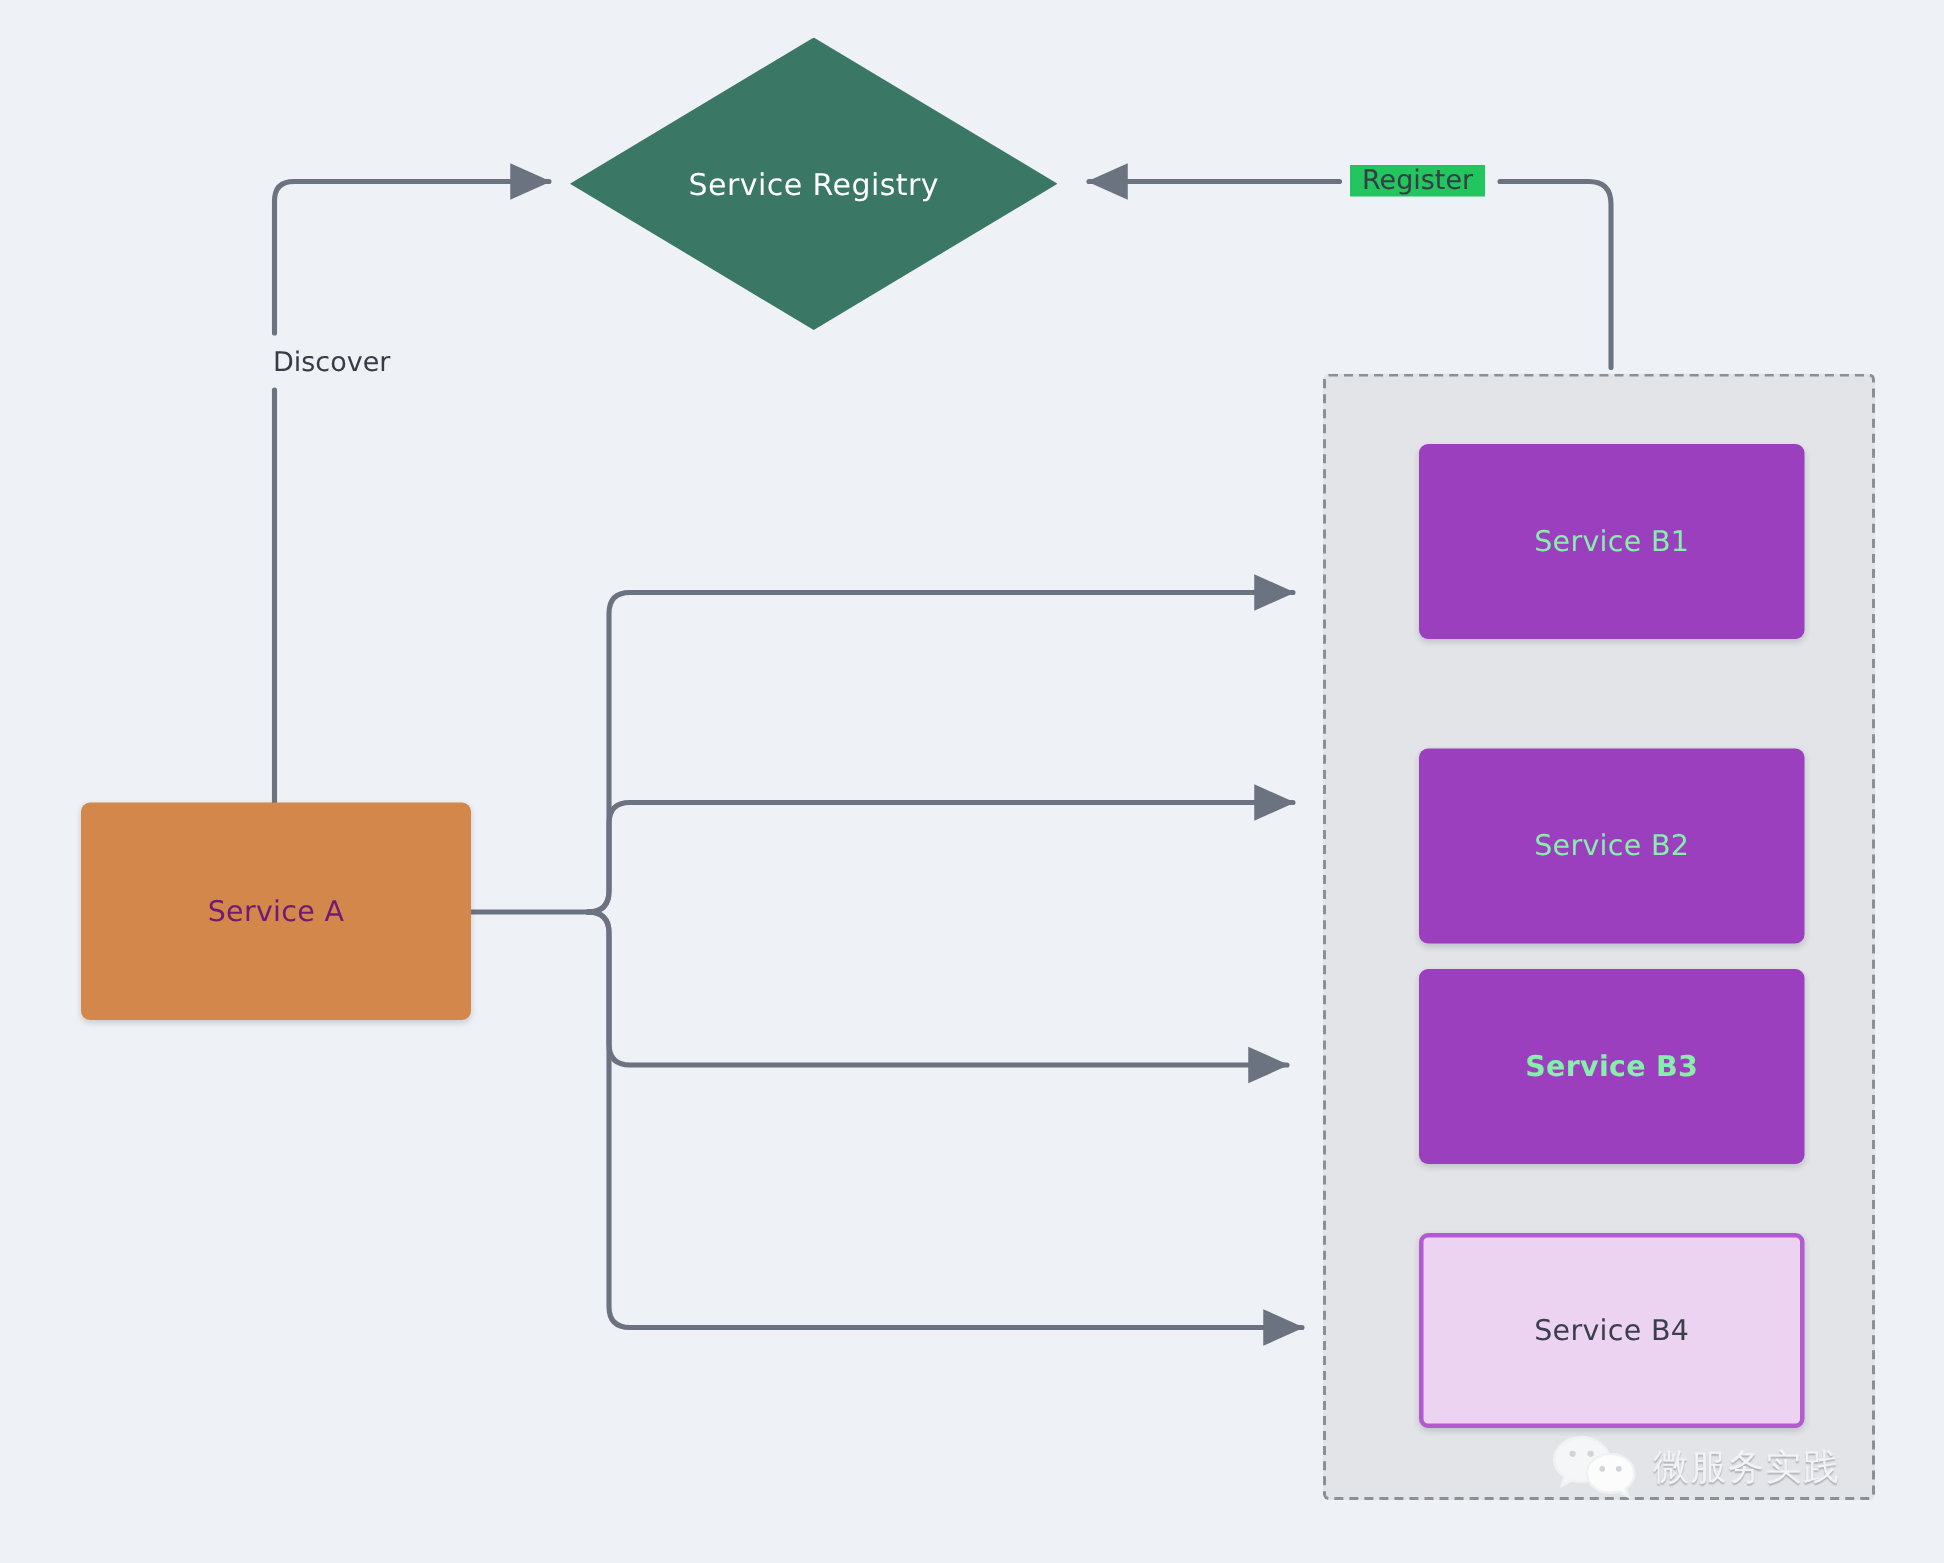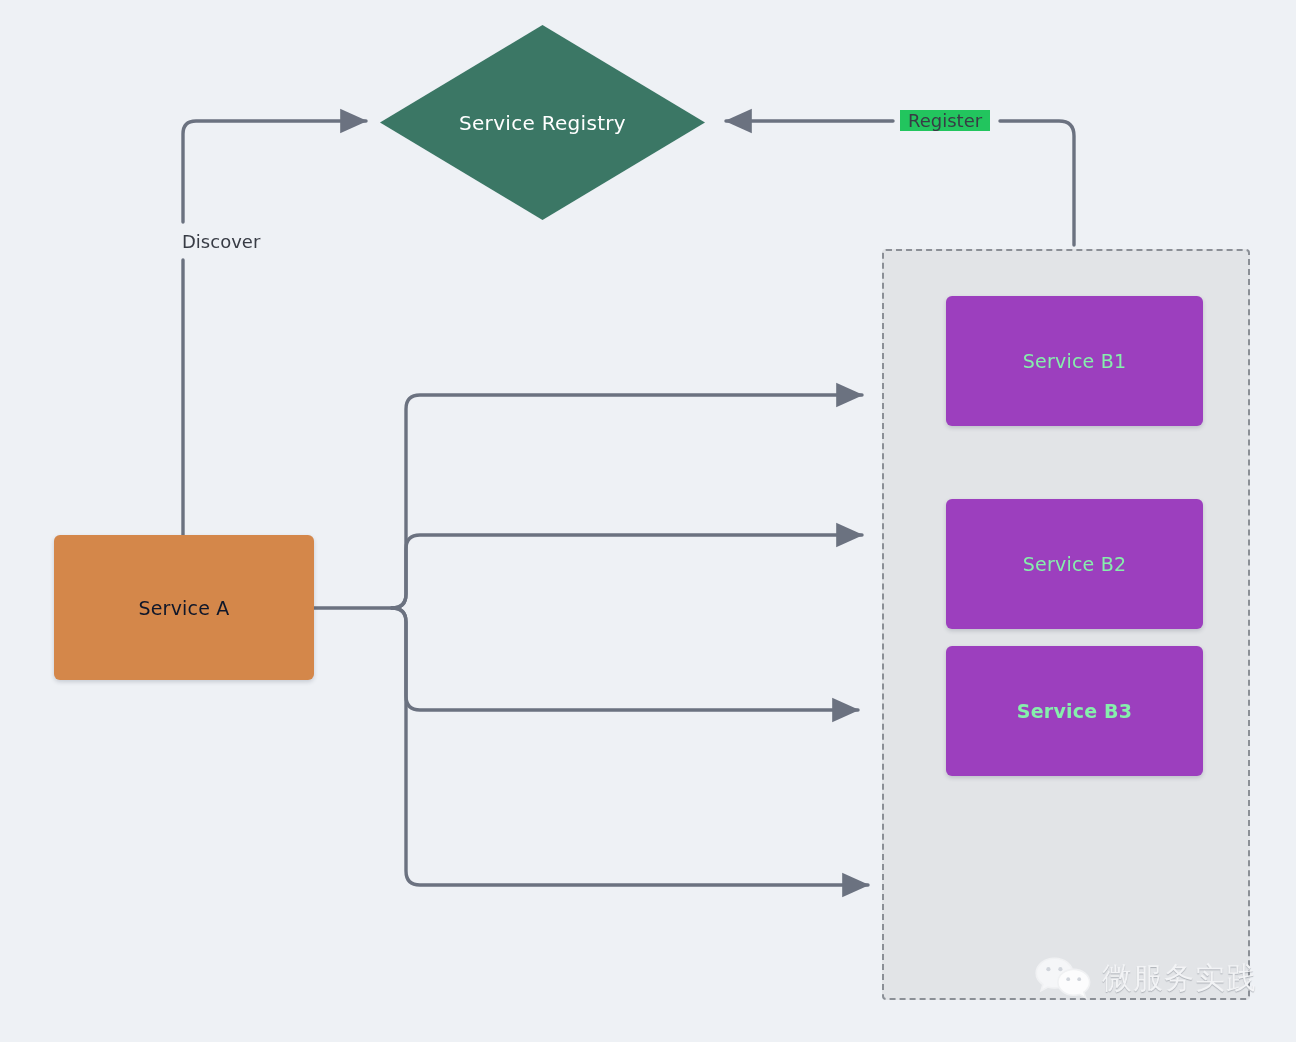--- a/index.html
+++ b/index.html
@@ -52,21 +52,21 @@
     font-size: 19px;
     letter-spacing: .2px;
     box-shadow: 0 2px 4px rgba(30,40,60,.18);
   }
   .node-service-a {
     left: 54px;
     top: 535px;
     width: 260px;
     height: 145px;
     background: #d4874a;
-    color: #0f172a;
+    color: #701a75;
   }
   .node-b {
     left: 946px;
     width: 257px;
     height: 130px;
     background: #9c3fbe;
     color: #86efac;
   }
   .node-b1 { top: 296px; }
   .node-b2 { top: 471px; margin-top: 28px; }
@@ -133,21 +133,21 @@
   .watermark {
     position: absolute;
     left: 1032px;
     top: 955px;
     display: flex;
     align-items: center;
     gap: 8px;
     opacity: .92;
   }
   .watermark-text {
-    font-size: 30px;
+    font-size: 24px;
     color: #f4f5f7;
     font-family: Liberation Serif, serif;
     text-shadow: 0 1px 1px rgba(120,125,135,.55);
     letter-spacing: 1px;
   }
   .wechat-icon {
     display: block;
   }
 </style>
 </head>
@@ -190,20 +190,23 @@
   </div>
 
   <div class="node node-b node-b1">
     <span>Service B1</span>
   </div>
   <div class="node node-b node-b2">
     <span>Service B2</span>
   </div>
   <div class="node node-b node-b3">
     <span>Service B3</span>
+  </div>
+  <div class="node node-b4">
+    <span>Service B4</span>
   </div>
 
   <div class="edge-label label-discover">Discover</div>
   <div class="edge-label label-register">Register</div>
 
   <div class="watermark">
     <svg class="wechat-icon" width="62" height="46" viewBox="0 0 62 46" xmlns="http://www.w3.org/2000/svg">
       <g fill="none" stroke="#f2f3f5" stroke-width="1.6">
         <path d="M22.5,3.2 C12.3,3.2 4.2,9.9 4.2,18.1 C4.2,22.7 6.8,26.8 10.9,29.5 L9.1,35.6 L15.9,32.0 C17.9,32.6 20.1,32.9 22.5,32.9 C32.7,32.9 40.8,26.3 40.8,18.1 C40.8,9.9 32.7,3.2 22.5,3.2 Z" fill="#f7f8fa"></path>
         <path d="M41.6,14.4 C32.9,14.4 25.9,20.2 25.9,27.3 C25.9,34.4 32.9,40.2 41.6,40.2 C43.6,40.2 45.5,39.9 47.3,39.4 L53.6,42.7 L51.9,37.2 C55.4,34.8 57.6,31.3 57.6,27.3 C57.6,20.2 50.4,14.4 41.6,14.4 Z" fill="#ffffff"></path>

